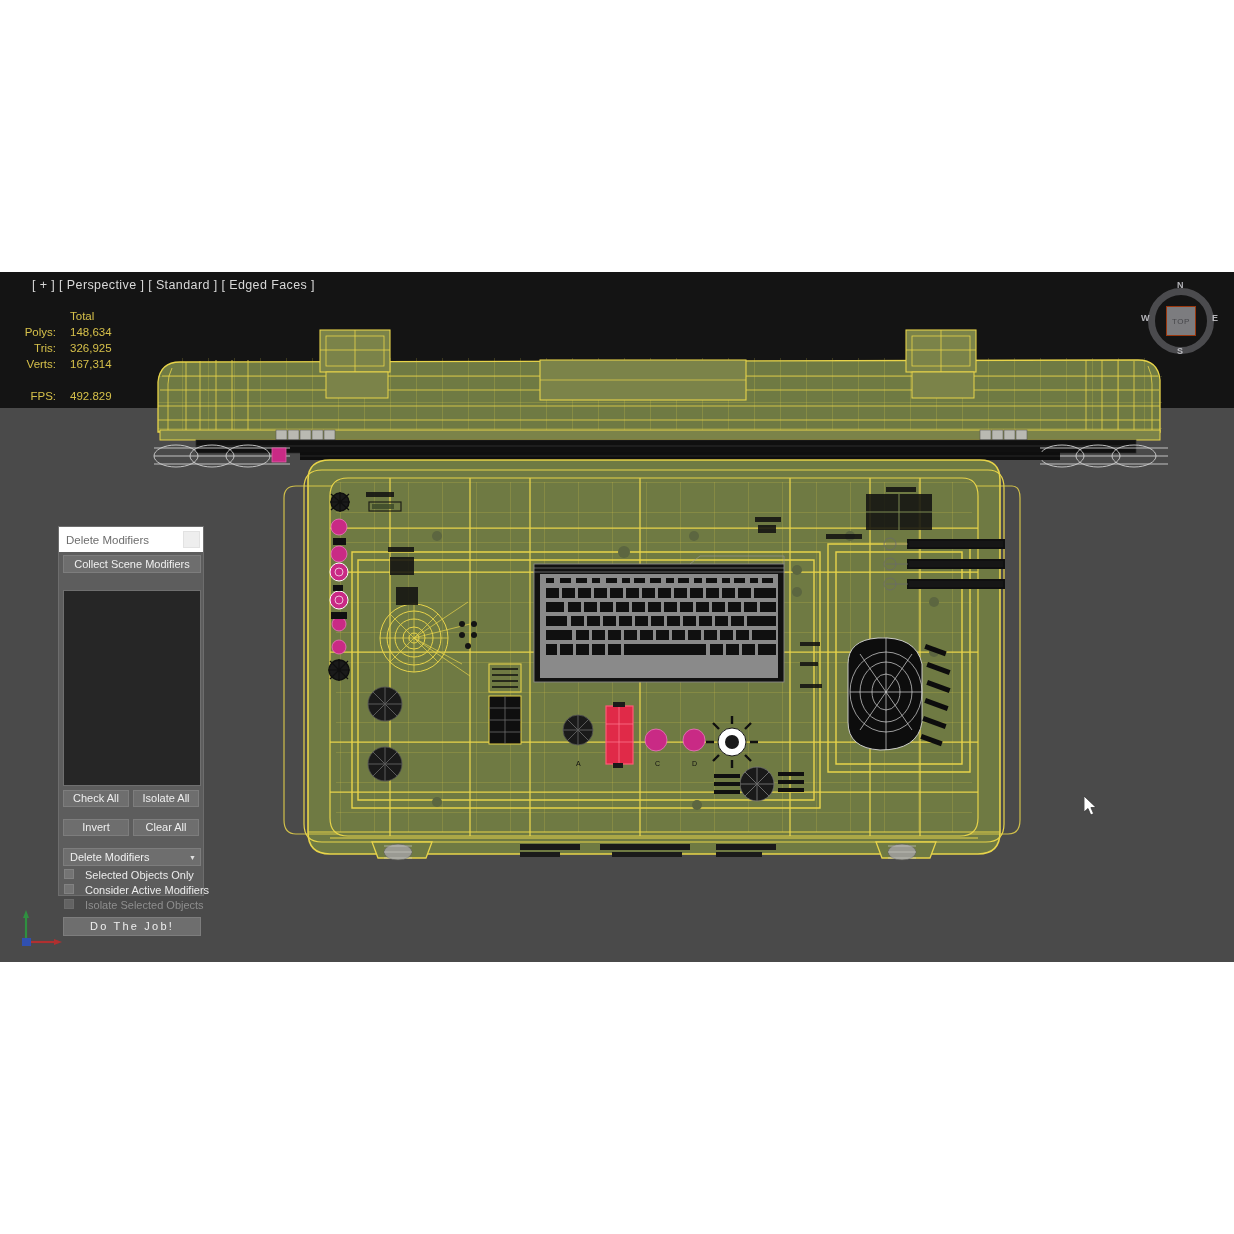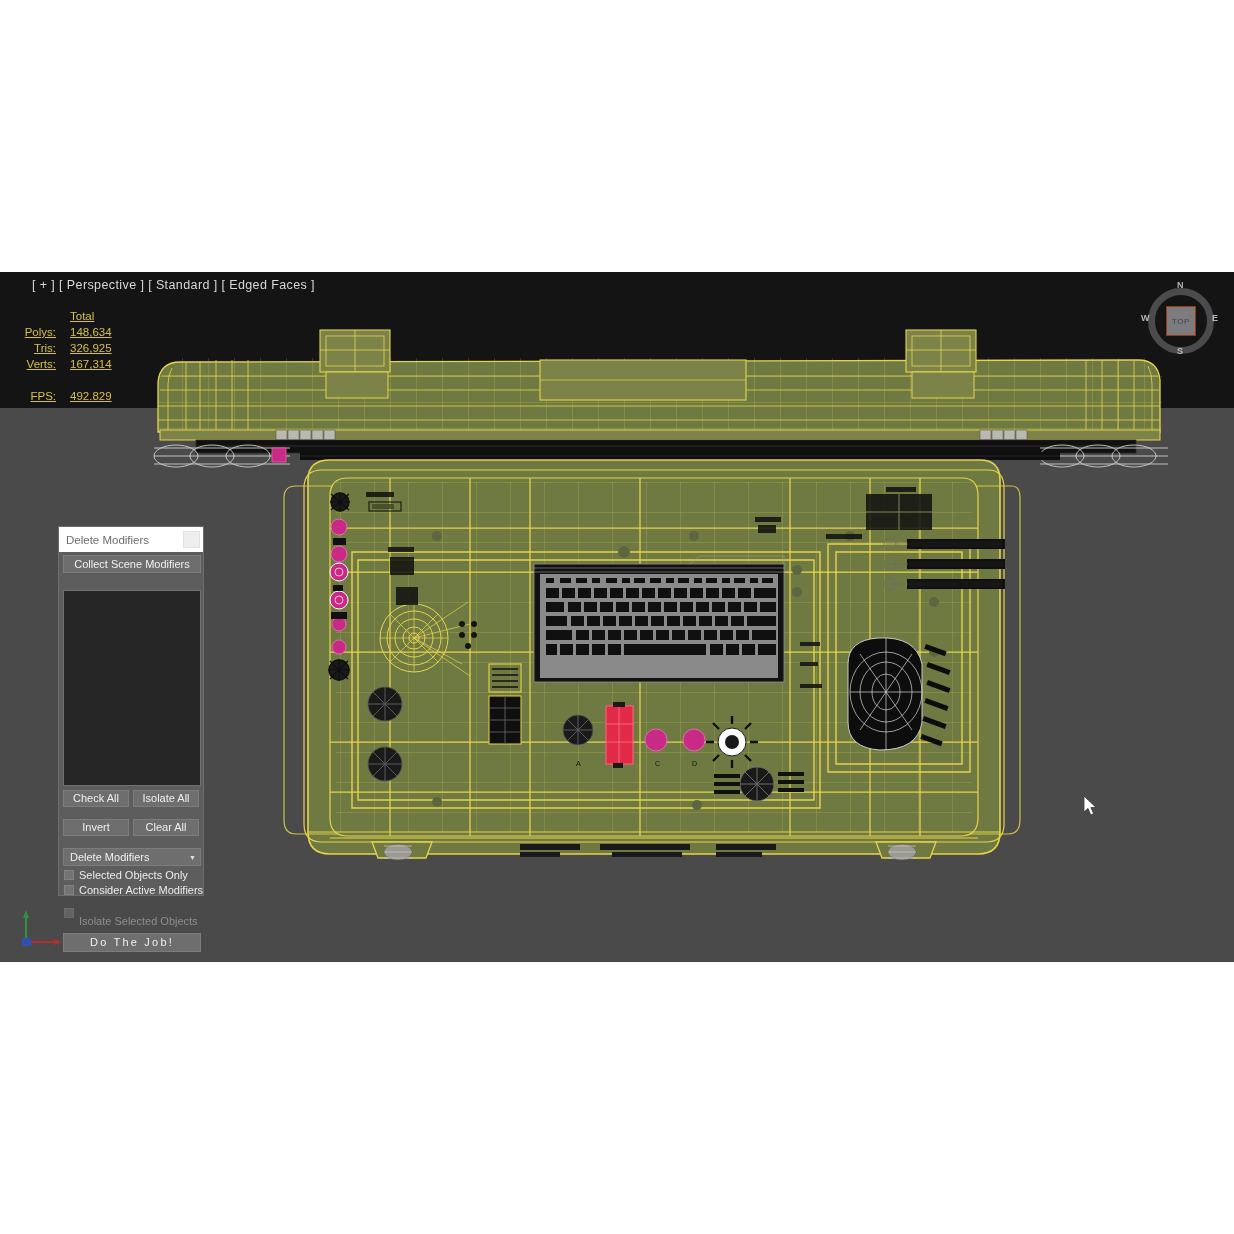--- a/index.html
+++ b/index.html
@@ -9,21 +9,21 @@
   
   #viewport{position:absolute;left:0;top:272px;width:1234px;height:690px;
             background:#4a4a4a;overflow:hidden;}
   #vp-dark{position:absolute;left:0;top:0;width:1234px;height:136px;background:#141414;}
   #vp-dark2{position:absolute;left:0;top:136px;width:1234px;height:554px;background:#4a4a4a;}
 
   .vp-label{position:absolute;left:6px;top:6px;font-size:12.5px;color:#d8d8d8;
             letter-spacing:.4px;white-space:nowrap;padding-left:26px;}
 
   .stats{position:absolute;left:12px;top:36px;font-size:11.5px;color:#d6c04a;line-height:16px;}
-  .stats table{border-collapse:collapse;text-decoration:underline;}
+  .stats table{border-collapse:collapse;}
   .stats td{padding:0 4px 0 0;font-size:11.5px;color:#d6c04a;white-space:nowrap;}
   .stats td.lbl{text-align:right;width:44px;}
   .stats td.val{padding-left:10px;}
   .stats tr.gap td{height:16px;}
 
   
   #viewcube{position:absolute;left:1142px;top:282px;width:78px;height:78px;}
   .vc-ring{position:absolute;left:6px;top:6px;width:66px;height:66px;border-radius:50%;
            border:7px solid #6e6e73;opacity:.62;box-sizing:border-box;}
   .vc-cube{position:absolute;left:24px;top:24px;width:30px;height:30px;background:#9a9a9e;
@@ -55,25 +55,25 @@
   #listbox{margin:4px 4px 0 4px;width:138px;height:196px;background:#262626;border:1px solid #6f6f6f;box-sizing:border-box;}
 
   .row2{display:flex;gap:4px;margin:4px 4px 12px 4px;}
   .row2 .pbtn{flex:1;}
 
   #dropdown{margin:4px 4px 0 4px;width:138px;height:18px;background:#6e6e6e;border:1px solid #7d7d7d;
             box-sizing:border-box;display:flex;align-items:center;padding:0 4px 0 6px;font-size:11px;color:#efefef;}
   #dropdown .dl{flex:1;white-space:nowrap;}
   #dropdown .arw{font-size:7px;color:#e0e0e0;}
 
-  .chk{display:flex;align-items:center;margin:3px 4px 0 5px;gap:5px;font-size:11px;}
+  .chk{display:flex;align-items:flex-start;margin:3px 4px 0 5px;gap:11px;font-size:11px;}
   .chk .box{width:10px;height:10px;background:#747474;border:1px solid #828282;box-sizing:border-box;flex:0 0 auto;}
   .chk.dim .box{background:#636363;border-color:#6b6b6b;}
   .chk .lb{white-space:nowrap;color:#ececec;}
-  .chk.dim .lb{color:#8e8e8e;margin-top:16px;}
+  .chk.dim .lb{color:#8e8e8e;}
 
   #dojob{margin:6px 8px 0 4px;width:138px;height:19px;line-height:17px;letter-spacing:2.2px;font-size:11px;}
 </style>
 </head>
 <body>
 
 <div id="stage">
 
   <div id="viewport">
     <div id="vp-dark"></div>

